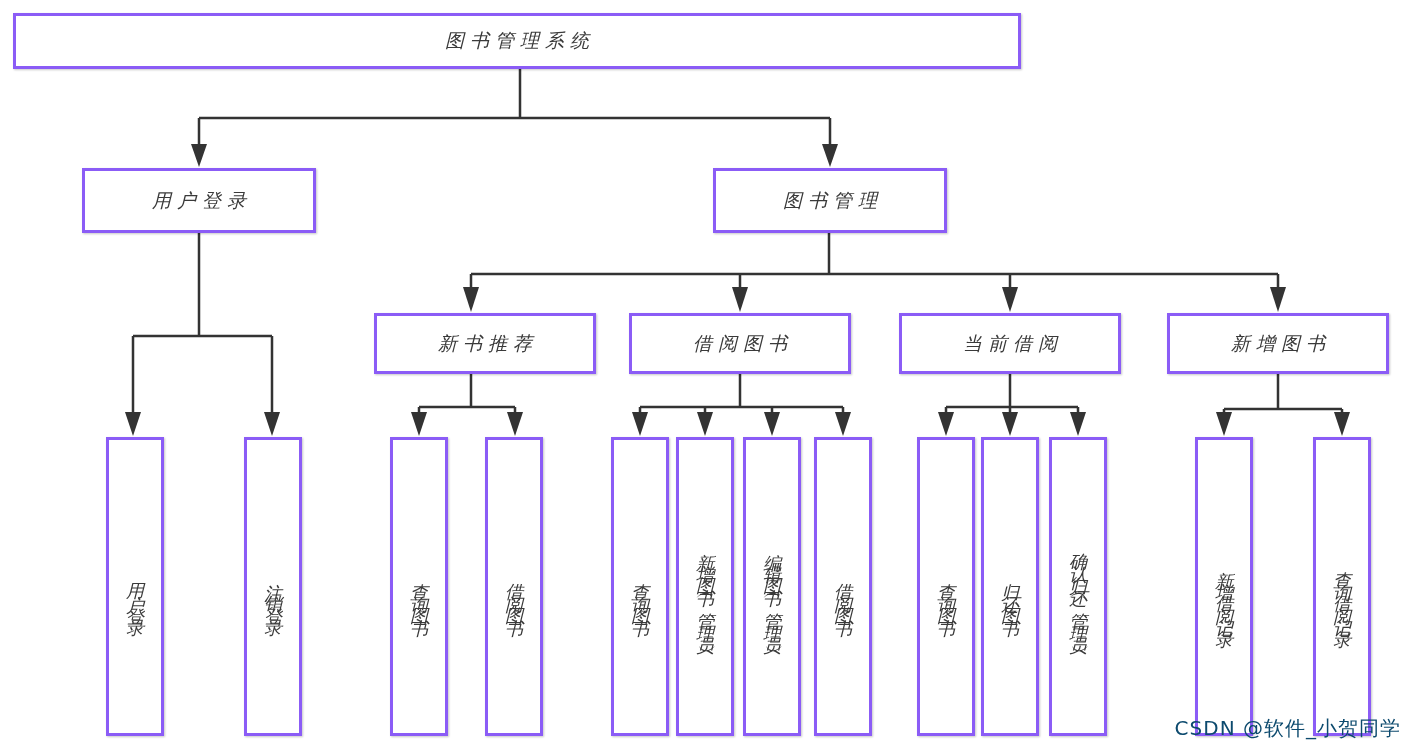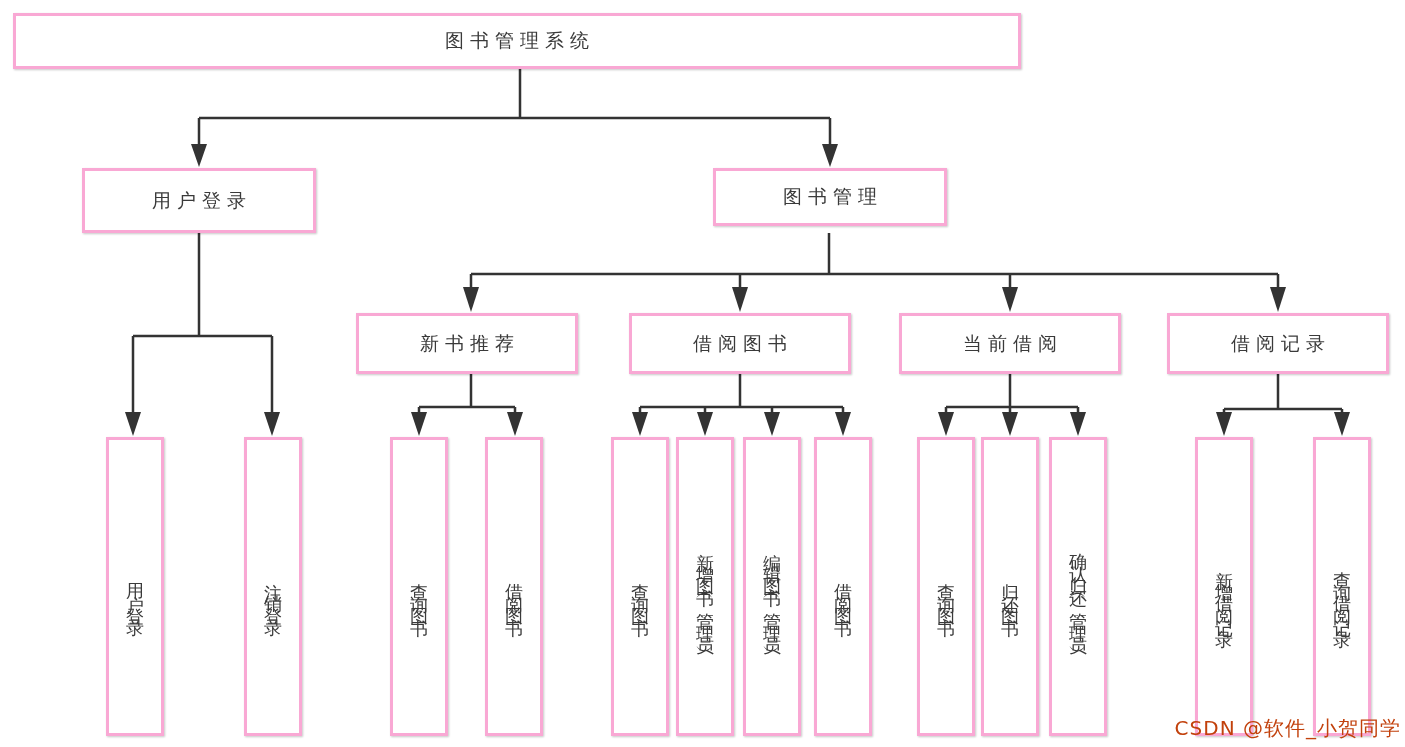--- a/index.html
+++ b/index.html
@@ -9,48 +9,49 @@
     width: 1405px;
     height: 747px;
     background: #ffffff;
     overflow: hidden;
   }
   .wires { position:absolute; left:0; top:0; width:1405px; height:747px; }
   .node {
     position: absolute;
     box-sizing: border-box;
     background: #ffffff;
-    border: 3px solid #f9a8d4;
+    border: 3px solid #8b5cf6;
     color: #3a3a3a;
     display: flex;
     align-items: center;
     justify-content: center;
     box-shadow: 1px 1px 2px rgba(0,0,0,0.22);
+    font-style: italic;
   }
   .h-box span {
     font-size: 19px;
     letter-spacing: 6px;
     margin-right: -6px;
     white-space: nowrap;
   }
   .v-box span {
     writing-mode: vertical-rl;
     font-size: 18px;
     letter-spacing: 12px;
     margin-bottom: -12px;
     line-height: 1;
   }
   
   .n-root  { left:13px;  top:13px;  width:1008px; height:56px; }
   
   .n-login { left:82px;  top:168px; width:234px;  height:65px; }
-  .n-mgmt  { left:713px; top:168px; width:234px;  height:58px; }
+  .n-mgmt  { left:713px; top:168px; width:234px;  height:65px; }
   
   .lvl3 { top:313px; width:222px; height:61px; }
-  .n-recommend { left:356px;  }
+  .n-recommend { left:374px;  }
   .n-borrow    { left:629px;  }
   .n-current   { left:899px;text-align:right;  }
   .n-records   { left:1167px; }
   
   .leaf { top:437px; width:58px; height:299px; }
   .lf-1  { left:106px; }
   .lf-2  { left:244px; }
   .lf-3  { left:390px; }
   .lf-4  { left:485px; }
   .lf-5  { left:611px; }
@@ -60,21 +61,21 @@
   .lf-9  { left:917px; }
   .lf-10 { left:981px; }
   .lf-11 { left:1049px; }
   .lf-12 { left:1195px; }
   .lf-13 { left:1313px; }
   .watermark {
     position: absolute;
     right: 4px;
     bottom: 5px;
     font-size: 20px;
-    color: #c2410c;
+    color: #0c4a6e;
     letter-spacing: 1px;
     white-space: nowrap;
     z-index: 5;
   }
 </style>
 </head>
 <body>
 
 <div class="canvas">
 
@@ -139,21 +140,21 @@
   <div class="node h-box lvl3 n-recommend">
     <span>新书推荐</span>
   </div>
   <div class="node h-box lvl3 n-borrow">
     <span>借阅图书</span>
   </div>
   <div class="node h-box lvl3 n-current">
     <span>当前借阅</span>
   </div>
   <div class="node h-box lvl3 n-records">
-    <span>借阅记录</span>
+    <span>新增图书</span>
   </div>
 
   <div class="node v-box leaf lf-1">
     <span>用户登录</span>
   </div>
   <div class="node v-box leaf lf-2">
     <span>注销登录</span>
   </div>
 
   <div class="node v-box leaf lf-3">

